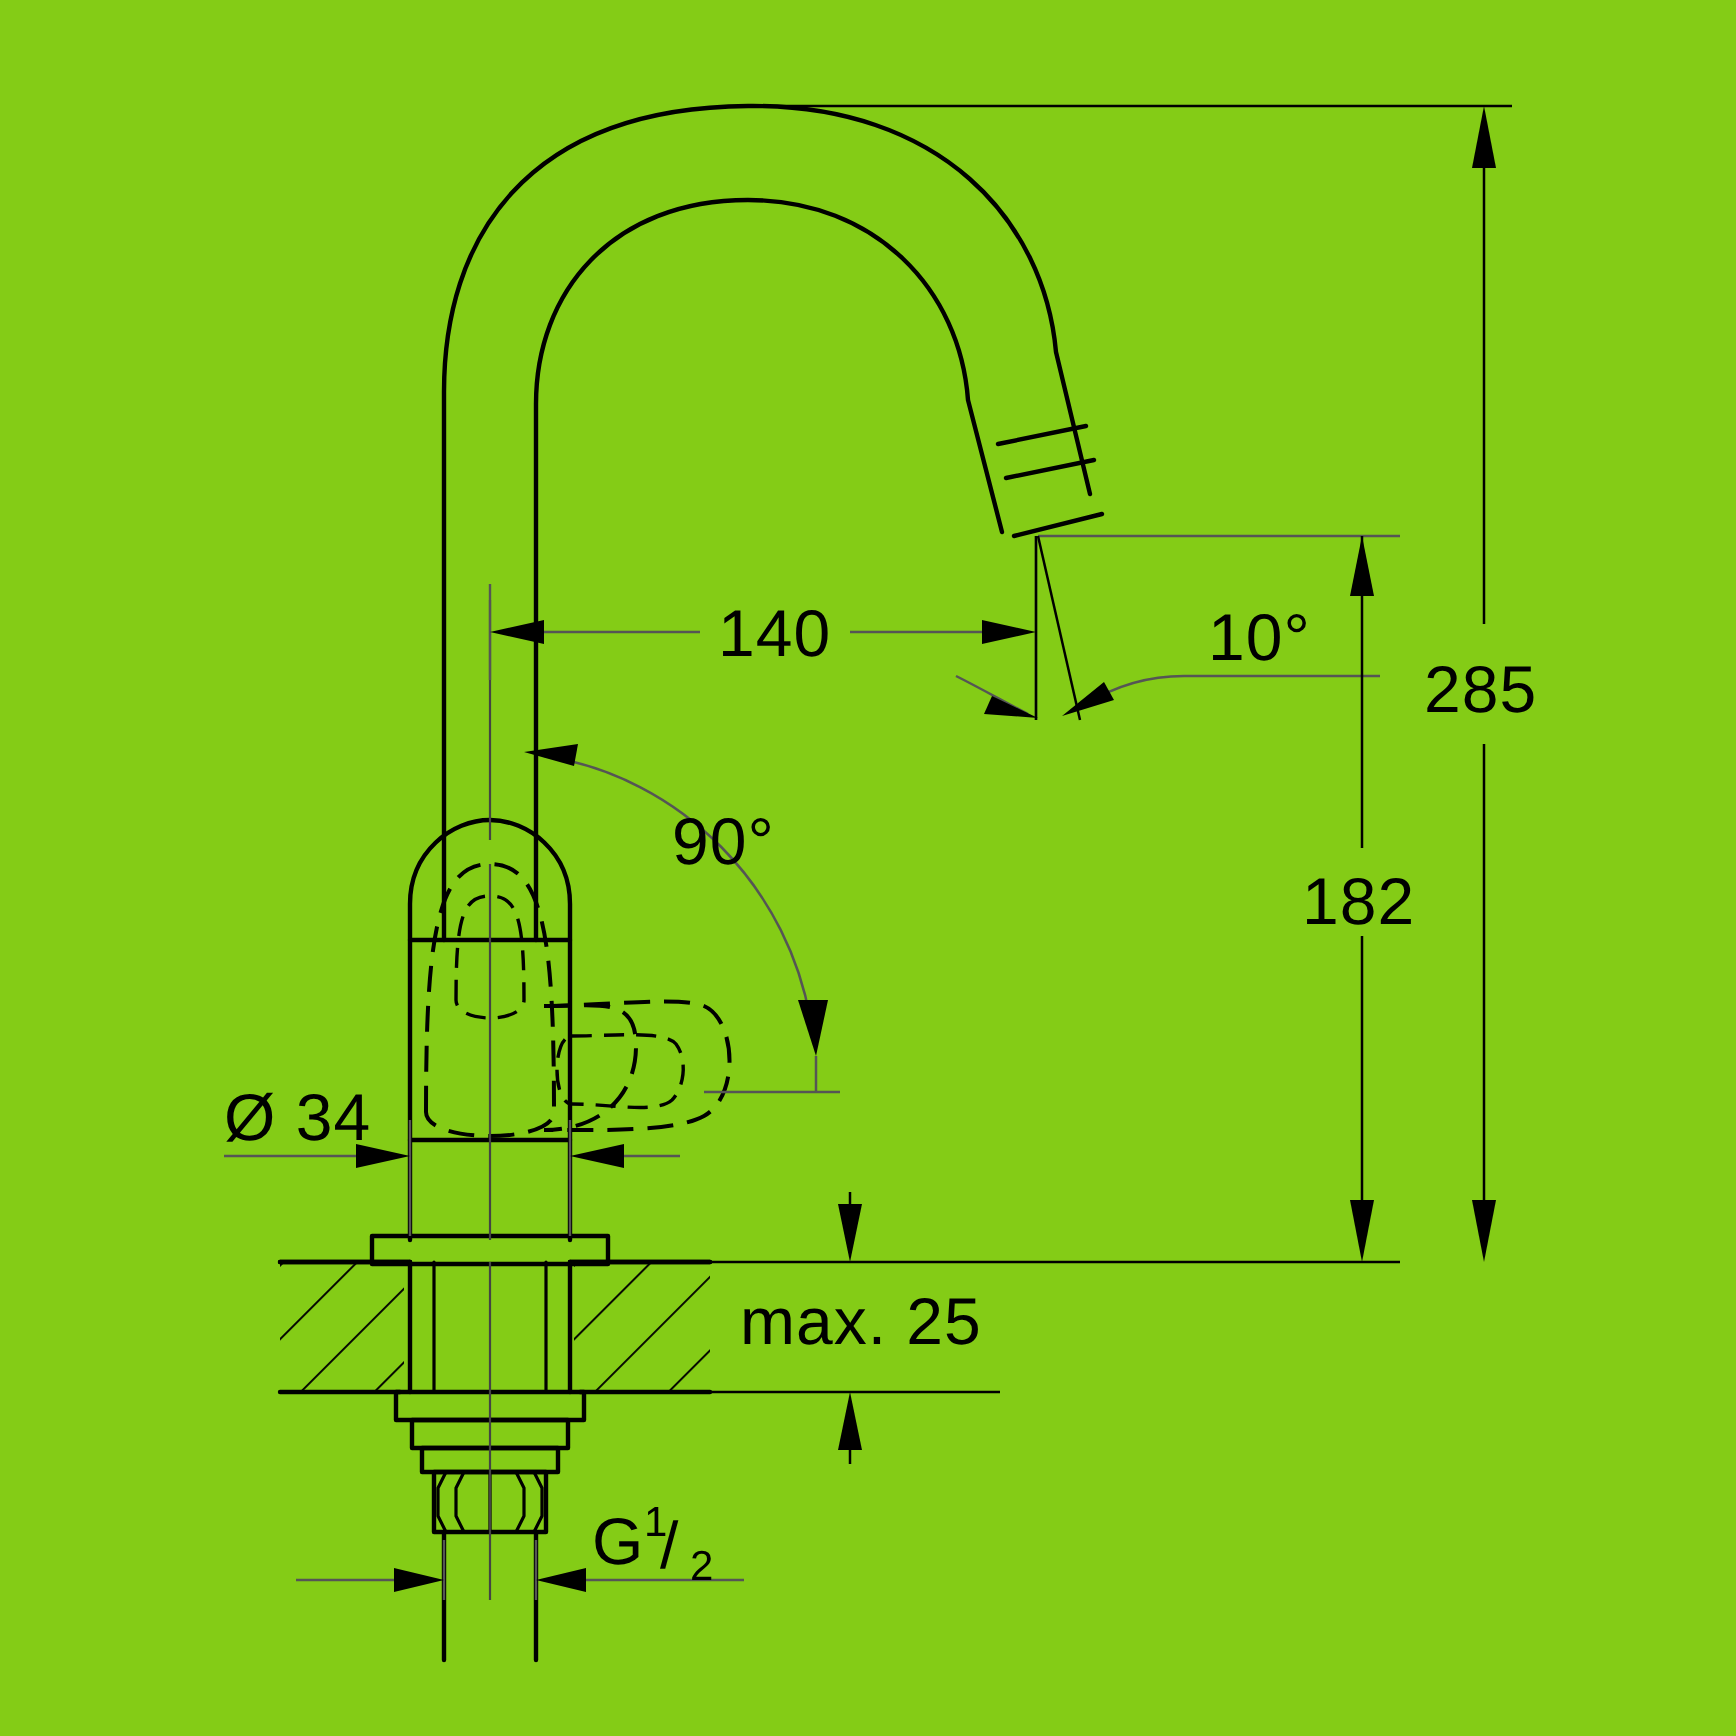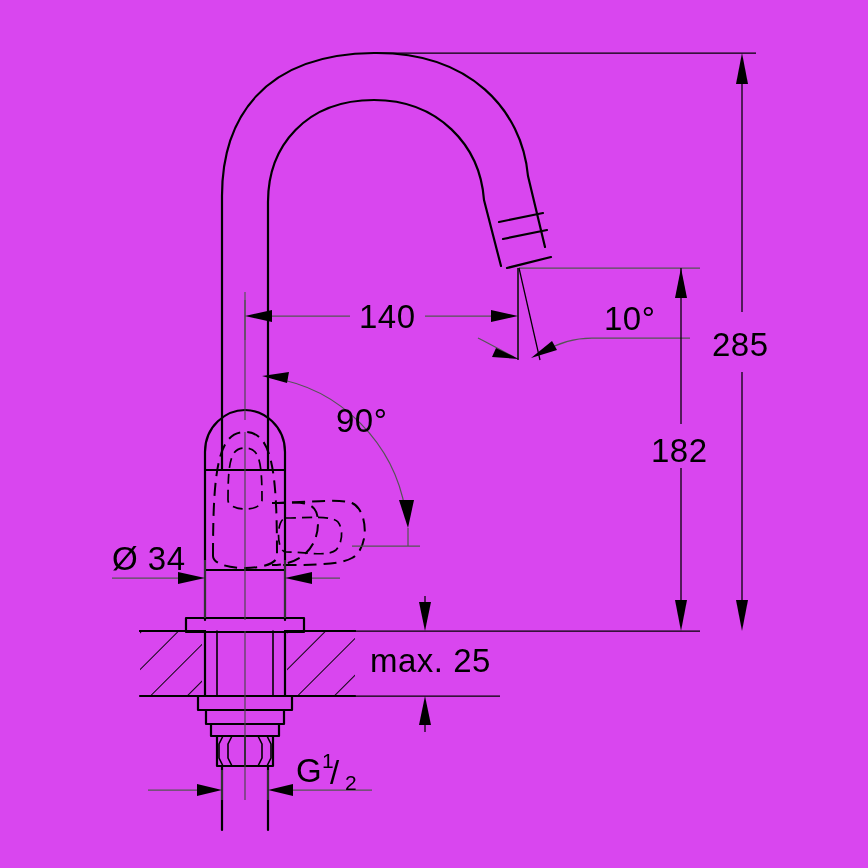--- a/index.html
+++ b/index.html
@@ -10,21 +10,21 @@
   body {
     width: 868px;
     height: 868px;
     overflow: hidden;
     font-family: "Liberation Sans", sans-serif;
   }
   #drawing-root {
     position: relative;
     width: 868px;
     height: 868px;
-    background: #d946ef;
+    background: #84cc16;
   }
   svg#tech-drawing {
     display: block;
     width: 868px;
     height: 868px;
   }
   .obj      { fill: none; stroke: #000000; stroke-width: 2.2; stroke-linecap: round; stroke-linejoin: round; }
   .obj-thin { fill: none; stroke: #000000; stroke-width: 1.6; stroke-linecap: round; stroke-linejoin: round; }
   .hidden-l { fill: none; stroke: #000000; stroke-width: 2.0; stroke-dasharray: 13 7; stroke-linecap: butt; }
   .hidden-s { fill: none; stroke: #000000; stroke-width: 1.7; stroke-dasharray: 10 6; stroke-linecap: butt; }

